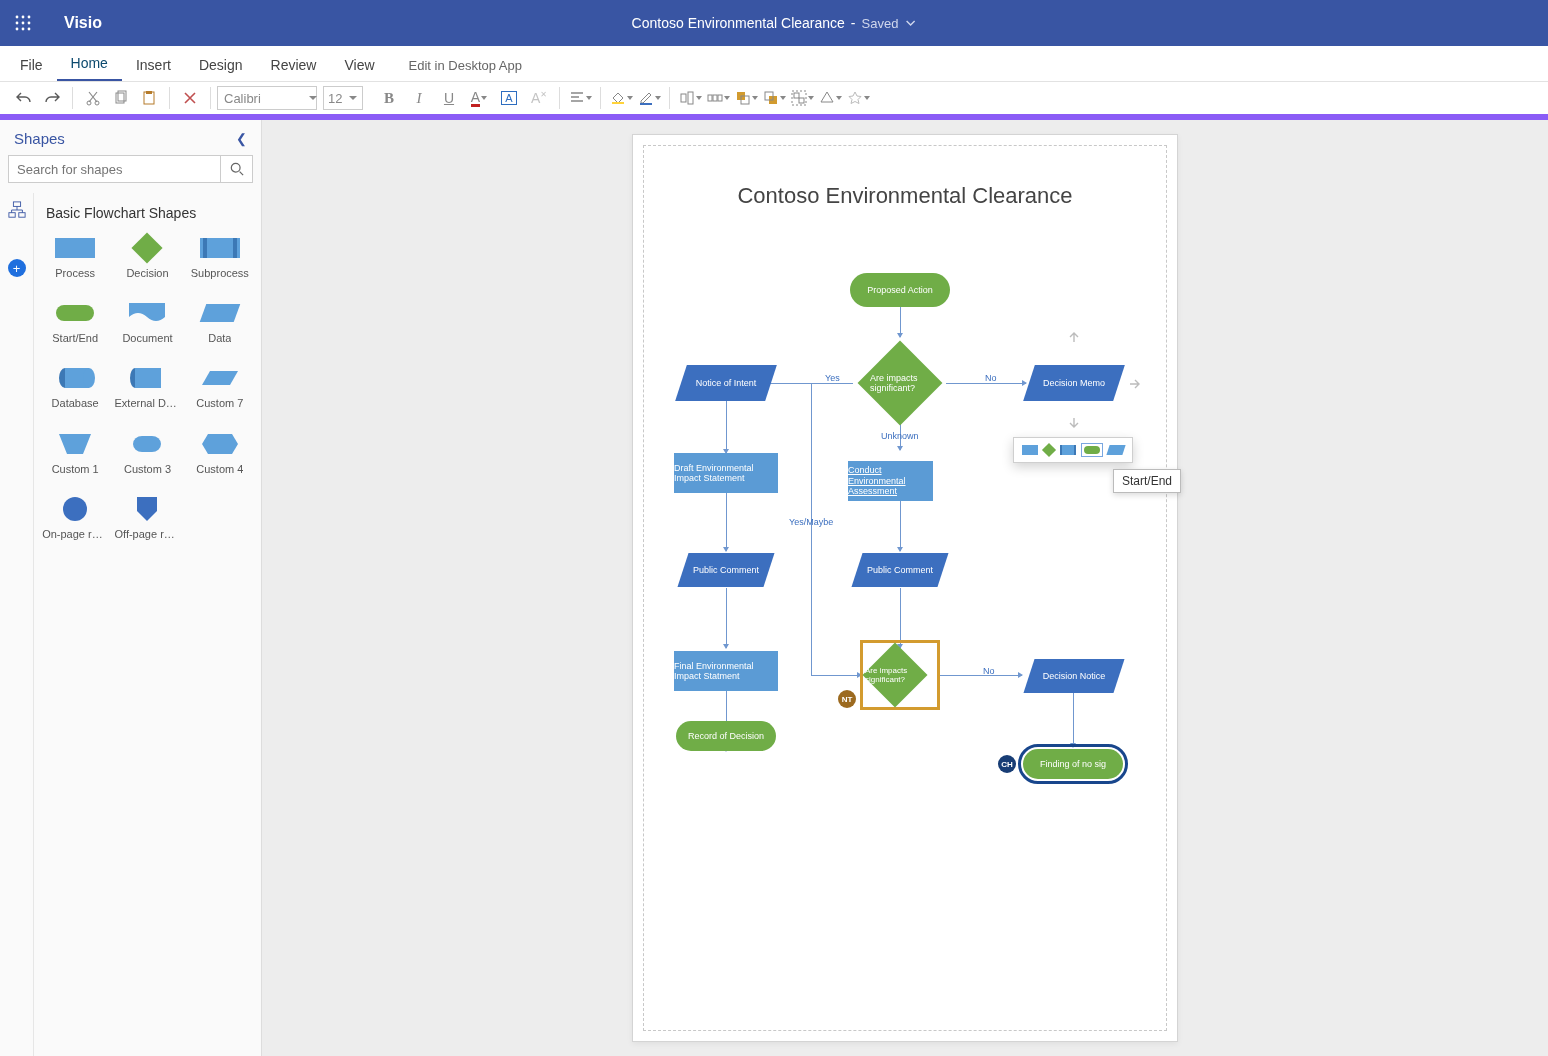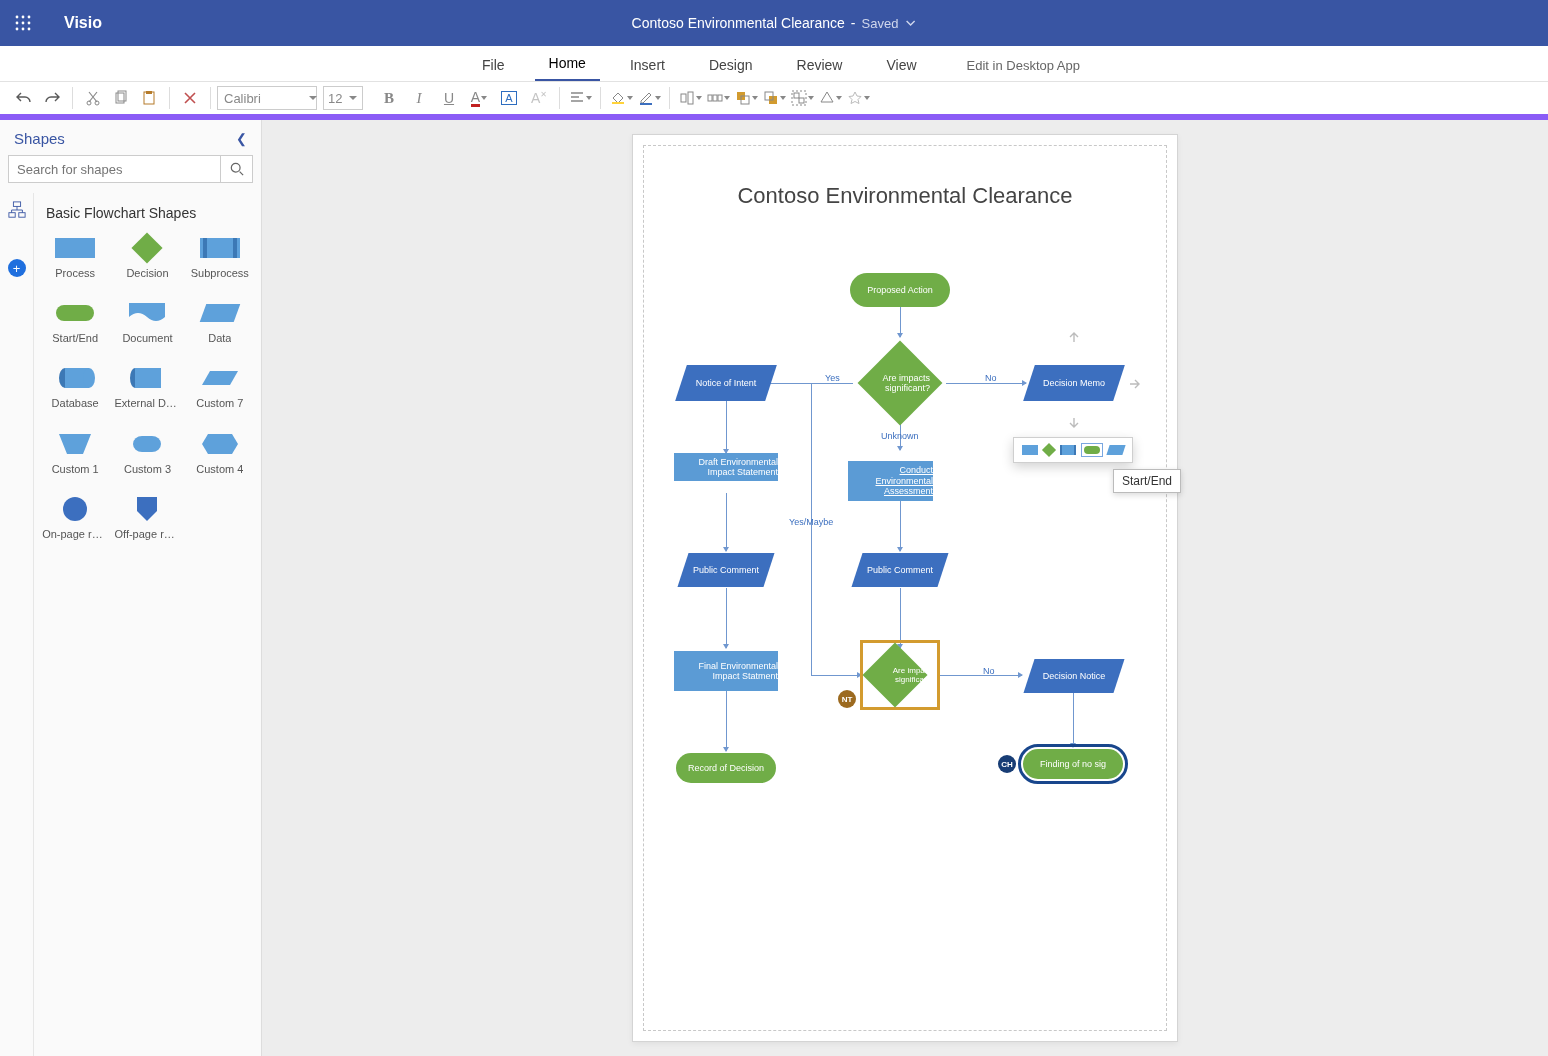--- a/index.html
+++ b/index.html
@@ -8,23 +8,23 @@
 
 .titlebar { height: 46px; background: #3955a3; display: flex; align-items: center; color: #fff; position: relative; }
 .app-launcher { width:46px; height:46px; display:flex; align-items:center; justify-content:center; cursor:pointer;}
 .app-launcher svg { width:16px; height:16px; }
 .app-name { font-size: 16px; font-weight: 600; margin-left: 18px;}
 .doc-title-wrap { position:absolute; left:50%; transform:translateX(-50%); display:flex; align-items:center; gap:6px; font-size:14px;}
 .doc-status { color:#d0d7ec; font-size:13px;}
 .chevdown { width:12px; height:12px; }
 
 
-.menubar { height: 36px; background:#fff; display:flex; align-items:flex-end; gap:16px; padding:0 6px; border-bottom:1px solid #e2e2e2;justify-content:center;}
+.menubar { height: 36px; background:#fff; display:flex; align-items:flex-end; gap:0; padding:0 6px; border-bottom:1px solid #e2e2e2;}
 .menu-item { padding:8px 14px 8px; font-size:14px; color:#444; cursor:pointer; }
-.menu-item.active { color:#000000; border-bottom:2px solid #3955a3; font-weight:500;}
+.menu-item.active { color:#0c4a6e; border-bottom:2px solid #3955a3; font-weight:500;}
 .edit-desktop { margin-left:20px; color:#666; font-size:13px; padding-bottom:8px;}
 
 
 .toolbar { height:38px; background:#fff; display:flex; align-items:center; gap:0; padding:0 10px; border-bottom:6px solid #8b5cf6;}
 .tb-btn { width:28px; height:28px; display:flex; align-items:center; justify-content:center; color:#595959; cursor:pointer; border-radius:3px;}
 .tb-btn svg { width:16px; height:16px; }
 .tb-sep { width:1px; height:22px; background:#ddd; margin:0 6px;}
 .font-sel { height:24px; border:1px solid #ccc; color:#888; font-size:13px; padding:0 22px 0 6px; background:#fff; appearance:none; position:relative; margin-right:6px;}
 .font-wrap { position:relative;}
 .font-wrap::after { content:''; position:absolute; right:6px; top:50%; width:0;height:0;border-left:4px solid transparent;border-right:4px solid transparent;border-top:4px solid #888; transform:translateY(-50%);}
@@ -58,21 +58,21 @@
 
 
 .canvas-area { flex:1; background:#ededed; display:flex; justify-content:center; overflow:auto; position:relative; padding:14px 0;}
 .canvas-area::-webkit-scrollbar{width:14px;}
 .canvas-area::-webkit-scrollbar-thumb{background:#c8c8c8;}
 .page { width:546px; min-height:876px; background:#fff; border:1px solid #d4d4d4; position:relative; box-shadow:0 2px 6px rgba(0,0,0,0.06);}
 .page-inner { position:absolute; left:10px; right:10px; top:10px; bottom:10px; border:1px dashed #c8c8c8;}
 .diagram-title { position:absolute; top:48px; left:0; right:0; text-align:center; font-size:22px; color:#444;}
 
 
-.fc { position:absolute; font-size:9px; color:#fff; display:flex; align-items:center; justify-content:center; text-align:right; line-height:1.15;}
+.fc { position:absolute; font-size:9px; color:#fff; display:flex; align-items:center; justify-content:center; text-align:left; line-height:1.15;}
 .fc-rect { background:#5b9bd5; }
 .fc-pill { background:#70ad47; border-radius:18px;}
 .fc-diamond { transform:rotate(45deg); background:#70ad47;}
 .edge-lbl { position:absolute; font-size:9px; color:#3c6fbf;}
 .arrow { position:absolute; background:#7097cf;}
 .arrow.v { width:1px;}
 .arrow.h { height:1px;}
 .arrow::after { content:''; position:absolute; }
 .arrow.v.down::after { bottom:-1px; left:-3px; width:0;height:0;border-left:3.5px solid transparent;border-right:3.5px solid transparent;border-top:5px solid #7097cf;}
 .arrow.h.left::after { left:-1px; top:-3px; width:0;height:0;border-top:3.5px solid transparent;border-bottom:3.5px solid transparent;border-right:5px solid #7097cf;}
@@ -447,21 +447,21 @@
       <div class="fc" style="left:48px; top:230px; width:90px; height:36px;">
         <div style="position:absolute;inset:0;background:#3c6fbf;transform:skewX(-18deg);"></div>
         <div style="position:relative;">Notice of Intent</div>
       </div>
 
       <div class="fc" style="left:396px; top:230px; width:90px; height:36px;">
         <div style="position:absolute;inset:0;background:#3c6fbf;transform:skewX(-18deg);"></div>
         <div style="position:relative;">Decision Memo</div>
       </div>
 
-      <div class="fc fc-rect" style="left:41px; top:318px; width:104px; height:28px;">Draft Environmental Impact Statement</div>
+      <div class="fc fc-rect" style="left:41px; top:318px; width:104px; height:40px;">Draft Environmental Impact Statement</div>
       <div class="fc fc-rect" style="left:215px; top:326px; width:85px; height:40px;text-decoration:underline;">Conduct Environmental Assessment</div>
 
       <div class="fc" style="left:50px; top:418px; width:86px; height:34px;">
         <div style="position:absolute;inset:0;background:#3c6fbf;transform:skewX(-18deg);"></div>
         <div style="position:relative;">Public Comment</div>
       </div>
       <div class="fc" style="left:224px; top:418px; width:86px; height:34px;">
         <div style="position:absolute;inset:0;background:#3c6fbf;transform:skewX(-18deg);"></div>
         <div style="position:relative;">Public Comment</div>
       </div>
@@ -472,21 +472,21 @@
         <div class="fc-diamond" style="position:absolute;left:7px;top:7px;width:46px;height:46px;"></div>
         <div class="inner" style="position:relative;font-size:8px;">Are impacts significant?</div>
       </div>
       <div class="coedit-badge" style="left:205px; top:555px; background:#9c6a1f;">NT</div>
 
       <div class="fc" style="left:396px; top:524px; width:90px; height:34px;">
         <div style="position:absolute;inset:0;background:#3c6fbf;transform:skewX(-18deg);"></div>
         <div style="position:relative;">Decision Notice</div>
       </div>
 
-      <div class="fc fc-pill" style="left:43px; top:618px; width:100px; height:30px;">Record of Decision</div>
+      <div class="fc fc-pill" style="left:43px; top:586px; width:100px; height:30px;">Record of Decision</div>
 
       <div class="fc fc-pill sel-blue" style="left:390px; top:614px; width:100px; height:30px;">Finding of no sig</div>
       <div class="coedit-badge" style="left:365px; top:620px; background:#183d75;">CH</div>
 
       <svg style="position:absolute; left:432px; top:196px;" width="18" height="12">
           <path d="M9 11V3M5 6l4-4 4 4" stroke="#bcbcbc" fill="none" stroke-width="1.4"></path>
         </svg>
       <svg style="position:absolute; left:432px; top:282px;" width="18" height="12">
           <path d="M9 1v8M5 6l4 4 4-4" stroke="#bcbcbc" fill="none" stroke-width="1.4"></path>
         </svg>

